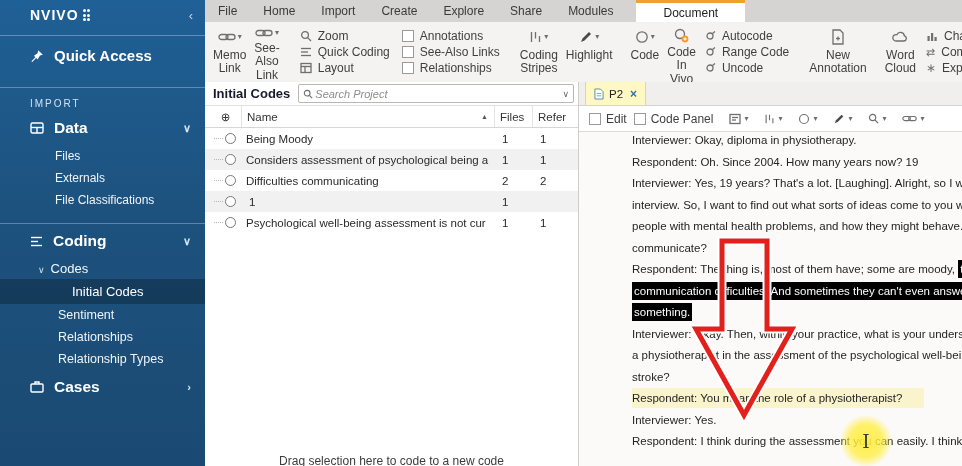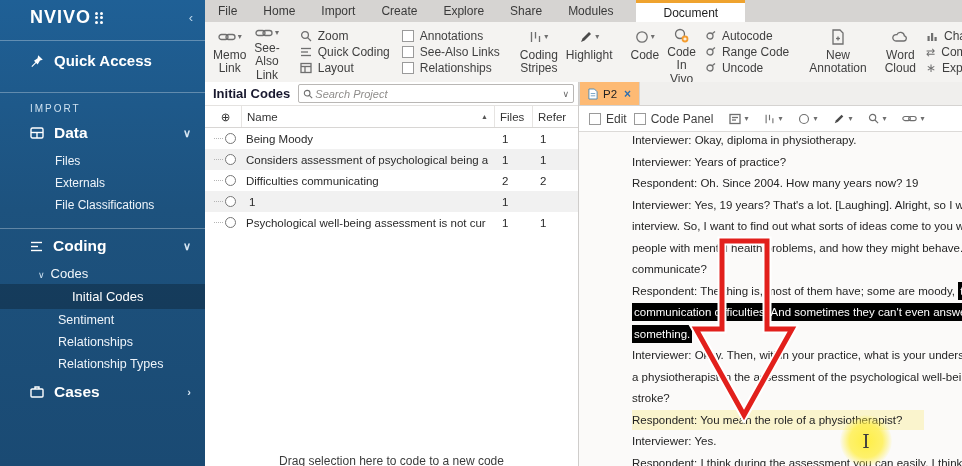--- a/index.html
+++ b/index.html
@@ -6,21 +6,21 @@
   body{width:962px;height:466px;overflow:hidden;position:relative;background:#fff;
        font-family:"Liberation Sans",sans-serif;-webkit-font-smoothing:antialiased;}
   svg{display:block;}
   .ic{stroke:#6f6f6f;fill:none;stroke-width:1.3;}
   .icw{stroke:#fff;fill:none;stroke-width:1.4;}
 
   
   .sidebar{position:absolute;left:0;top:0;width:205px;height:466px;
     background:linear-gradient(180deg,#1f6096 0%,#1d527e 45%,#1a4a73 100%);color:#fff;overflow:hidden;}
   .sb-logo-row{display:flex;align-items:center;padding:7px 12px 0 30px;}
-  .sb-logo{font-size:18px;font-weight:700;letter-spacing:1px;}
+  .sb-logo{font-size:14px;font-weight:700;letter-spacing:1px;}
   .dotgrid{display:inline-grid;grid-template-columns:3px 3px;grid-gap:1.5px;margin-left:4px;}
   .dotgrid i{width:3px;height:3px;background:#fff;border-radius:50%;}
   .sb-collapse{margin-left:auto;font-size:13px;color:#bcd6ea;cursor:pointer;}
   .sb-project{padding:6px 12px 0 30px;font-size:11.5px;color:#eaf2f9;}
   .sb-div{border-top:1px solid rgba(255,255,255,.3);margin:12px 0 0 0;}
   .sb-quick{display:flex;align-items:center;gap:10px;padding:11px 12px 11px 30px;font-size:15px;font-weight:700;cursor:pointer;}
   .sb-heading{padding:10px 12px 2px 30px;font-size:10px;letter-spacing:2px;color:#cfe2f1;}
   .sb-top{display:flex;align-items:center;gap:10px;padding:8px 14px 8px 30px;font-size:15.5px;font-weight:700;cursor:pointer;position:relative;}
   .sb-top .chev{position:absolute;right:14px;font-size:11px;color:#d7e6f2;}
   .sb-sub{padding:4px 12px 4px 55px;font-size:12px;color:#eef4fa;cursor:pointer;}
@@ -66,21 +66,21 @@
   .trow .cell-icon{display:flex;align-items:center;justify-content:flex-end;}
   .tree{width:9px;border-top:1px dotted #b5b5b5;margin-right:2px;}
   .ring{width:9px;height:9px;border:1.4px solid #777;border-radius:50%;background:#fff;margin-right:5px;}
   .trow .nm{padding-left:5px;overflow:hidden;white-space:nowrap;text-overflow:clip;}
   .trow .num{padding-left:8px;}
   .drag-hint{position:absolute;left:0;right:0;bottom:-2px;text-align:center;font-size:12px;color:#3c3c3c;}
 
   
   .docp{position:absolute;left:578px;top:82px;width:384px;height:384px;background:#fbfaf9;border-left:1px solid #cfcdcb;}
   .dtabs{height:23px;background:#f0efed;border-bottom:1px solid #d5d3d1;display:flex;}
-  .dtab{display:flex;align-items:center;gap:5px;background:#fdba74;padding:0 8px;
+  .dtab{display:flex;align-items:center;gap:5px;background:#fef9c3;padding:0 8px;margin-left:6px;
     border-left:1px solid #d5d3d1;border-right:1px solid #d5d3d1;font-size:11.5px;color:#222;cursor:pointer;}
   .dtab .x{color:#2f6fae;font-weight:700;font-size:12px;margin-left:2px;cursor:pointer;}
   .dtools{height:25px;background:#fff;border-bottom:1px solid #dcdad8;display:flex;align-items:center;gap:7px;padding:0 10px;font-size:11.5px;color:#333;}
   .tool{display:flex;align-items:center;gap:3px;margin-left:9px;cursor:pointer;}
   .dcontent{position:absolute;left:53px;top:48px;right:0;bottom:0;overflow:hidden;}
   .dline{height:21.5px;line-height:21.5px;font-size:11.5px;white-space:nowrap;color:#242424;}
   .hl-black{background:#000;color:#fff;padding:3px 2px 3px 2px;}
   .hl-black.fill{padding-right:90px;}
   .hl-yellow{background:#faf4cd;padding:4px 22px 4px 4px;margin-left:-4px;}
 
@@ -467,21 +467,20 @@
     <span class="tool">
       <svg width="15" height="9" viewBox="0 0 18 10" class="ic">
           <rect x="1" y="2.5" width="9" height="5" rx="2.5"></rect>
           <rect x="8" y="2.5" width="9" height="5" rx="2.5"></rect>
         </svg>
       <span class="caret">▾</span>
     </span>
   </div>
   <div class="dcontent">
     <div class="dline"><span>Interviewer: Okay, diploma in physiotherapy.</span></div>
-    <div class="dline"><span>Interviewer: Years of practice?</span></div>
     <div class="dline"><span>Respondent: Oh. Since 2004. How many years now? 19</span></div>
     <div class="dline"><span>Interviewer: Yes, 19 years? That's a lot. [Laughing]. Alright, so I will proc</span></div>
     <div class="dline"><span>interview. So, I want to find out what sorts of ideas come to you when y</span></div>
     <div class="dline"><span>people with mental health problems, and how they might behave. And h</span></div>
     <div class="dline"><span>communicate?</span></div>
     <div class="dline"><span>Respondent: The thing is, most of them have; some are moody, </span><span class="hl-black fill">they hav</span></div>
     <div class="dline"><span class="hl-black fill">communication difficulties. And sometimes they can't even answer you</span></div>
     <div class="dline"><span class="hl-black">something.</span></div>
     <div class="dline"><span>Interviewer: Okay. Then, within your practice, what is your understandin</span></div>
     <div class="dline"><span>a physiotherapist in the assessment of the psychological well-being of pa</span></div>

